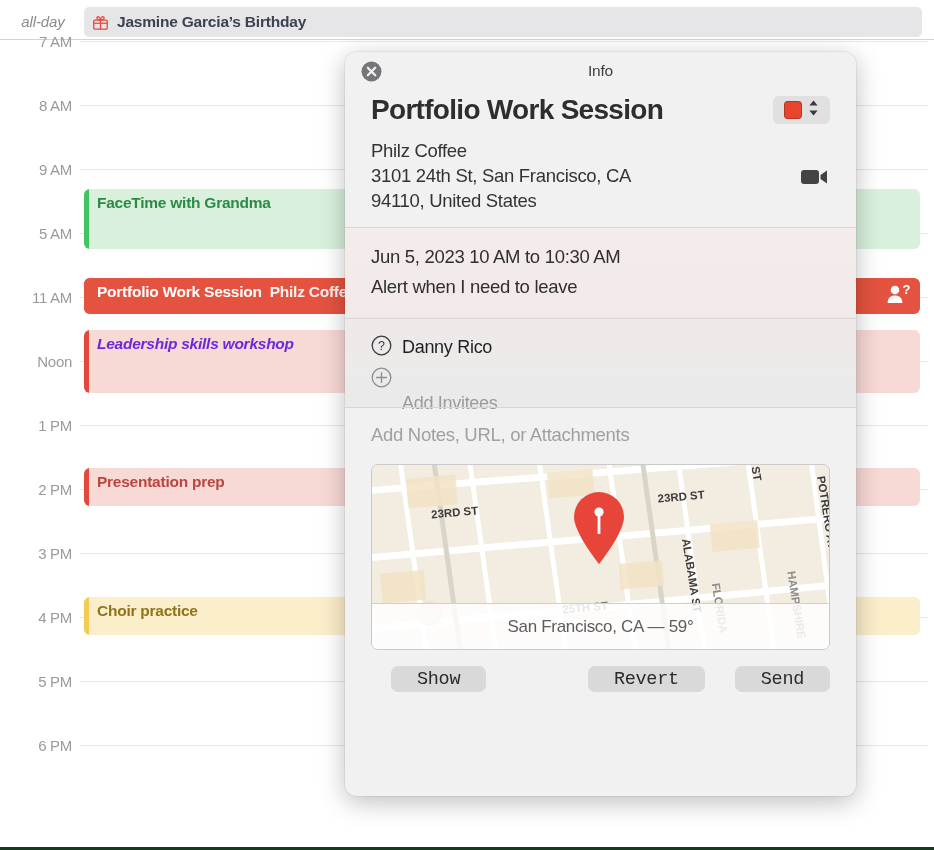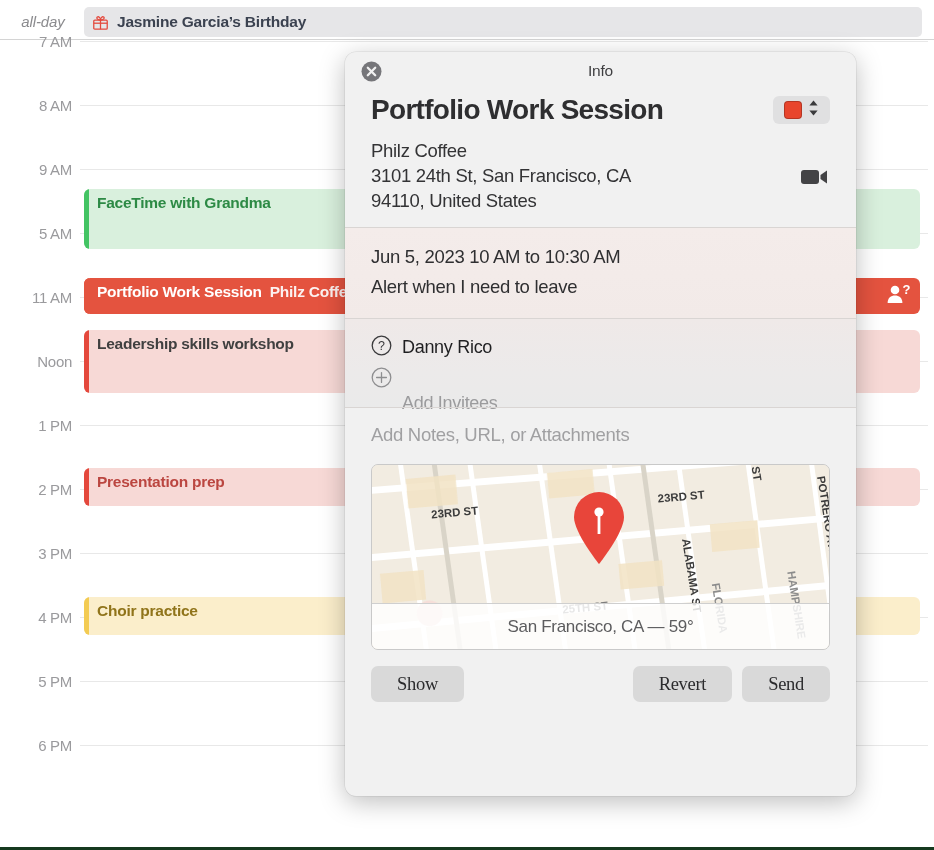--- a/index.html
+++ b/index.html
@@ -139,23 +139,23 @@
     display: flex; align-items: center; justify-content: center;
   }
   .map-caption span { font-size: 17px; color: #5c5c5e; letter-spacing: -0.3px; }
 
   
   .btn-row {
     display: flex; align-items: center; padding: 16px 26px 0 26px; gap: 10px;
   }
   .btn {
     background: #d9d9d9; border: none; border-radius: 7px;
-    font-family: Liberation Serif, serif;
+    font-family: Liberation Mono, monospace;
     font-size: 18.5px; color: #2b2b2d; letter-spacing: -0.3px;
-    height: 36px; padding: 0 26px; cursor: default;
+    height: 26px; padding: 0 26px; cursor: default; margin-left: 20px;
   }
   .spacer { flex: 1; }
 
   .bottom-line {
     position: absolute; left: 0; bottom: 0; width: 934px; height: 3px;
     background: #16391f;
   }
 </style>
 </head>
 <body>
@@ -241,21 +241,21 @@
         </div>
         <svg class="invitee-badge" viewBox="0 0 26 20">
           <circle cx="9" cy="6" r="4.3" fill="#ffffff"></circle>
           <path d="M1.6 19 C1.6 13.6 5 11.4 9 11.4 C13 11.4 16.4 13.6 16.4 19 Z" fill="#ffffff"></path>
           <text x="20.5" y="10" text-anchor="middle" font-size="13" font-weight="bold" font-family="Liberation Sans, sans-serif" fill="#ffffff">?</text>
         </svg>
       </div>
       <div class="event" style="top: 289px; height: 63px; background: rgb(247, 217, 214);">
         <div class="event-bar" style="background: rgb(228, 72, 60);"></div>
         <div class="event-flex">
-          <div class="event-title" style="color: #404040;">Leadership skills workshop</div>
+          <div class="event-title" style="color: #6d28d9; font-style: italic;">Leadership skills workshop</div>
         </div>
       </div>
       <div class="event" style="top: 427px; height: 38px; background: rgb(247, 217, 214);">
         <div class="event-bar" style="background: rgb(228, 72, 60);"></div>
         <div class="event-flex">
           <div class="event-title" style="color: rgb(187, 70, 64);">Presentation prep</div>
         </div>
       </div>
       <div class="event" style="top: 556px; height: 38px; background: rgb(251, 238, 203);">
         <div class="event-bar" style="background: rgb(243, 203, 82);"></div>

